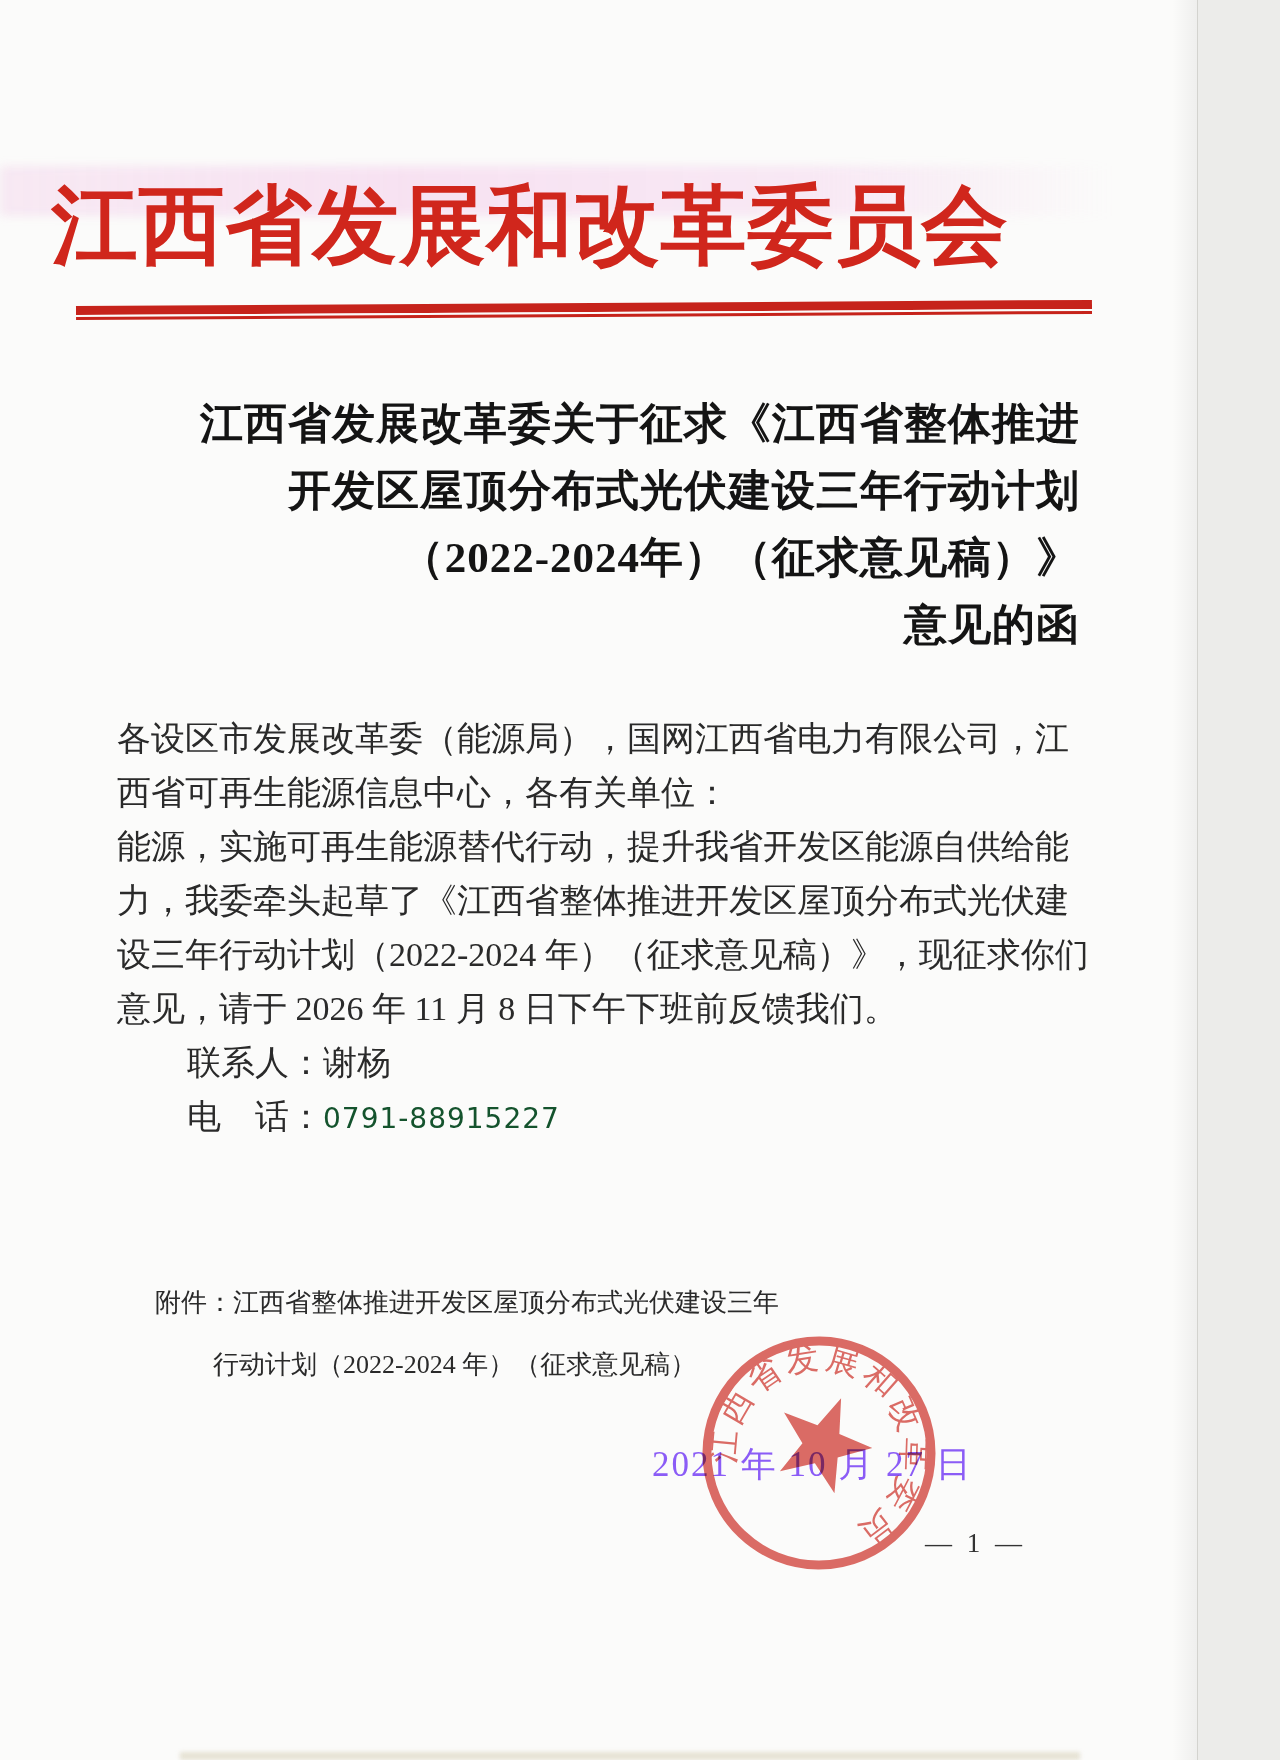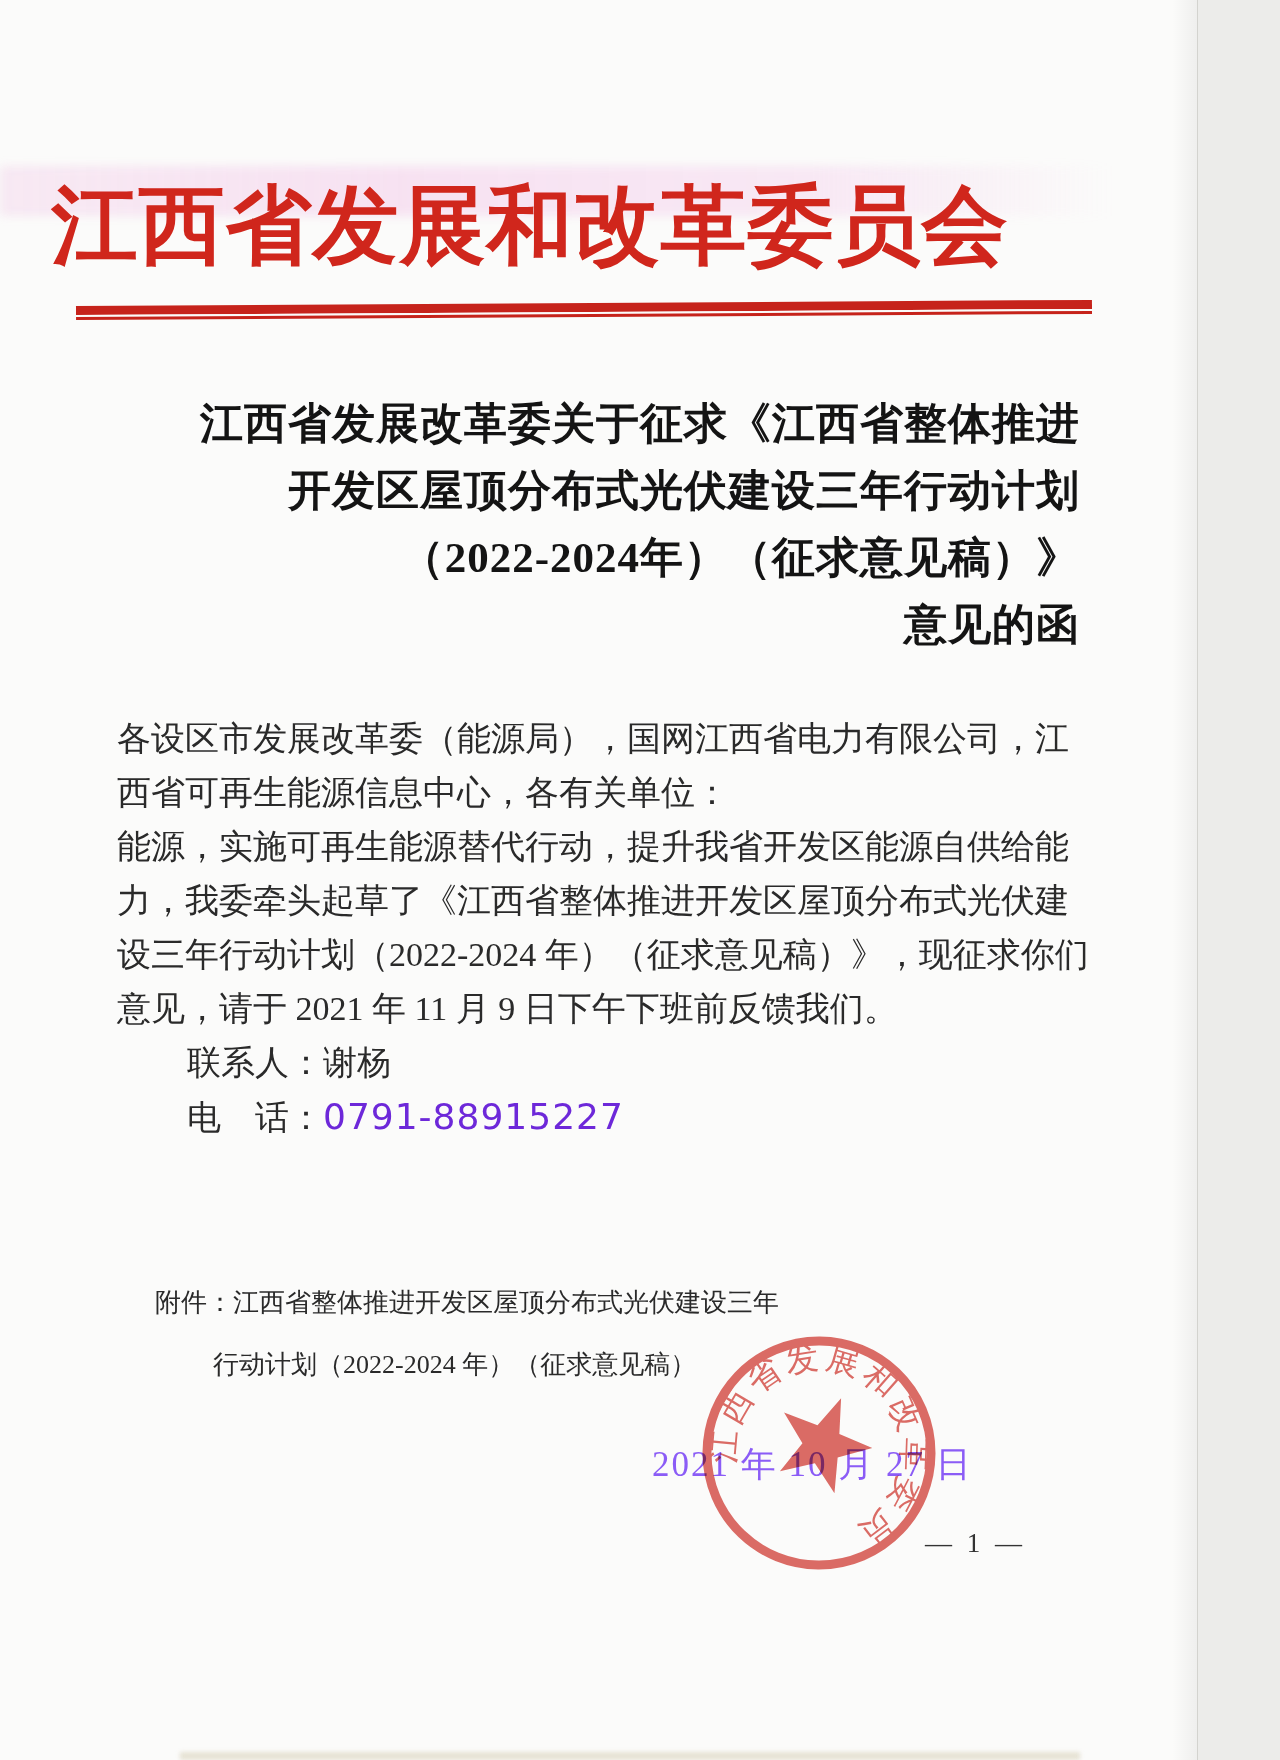--- a/index.html
+++ b/index.html
@@ -55,21 +55,21 @@
   }
   
   .body-text{
     position:absolute;top:712px;left:117px;width:960px;
     font-size:34px;line-height:54px;color:#2a2a2a;
     white-space:nowrap;
   }
   .body-text .indent{padding-left:70px;}
   .phone-number{
     font-family:"DejaVu Sans","Liberation Sans",sans-serif;
-    font-size:36px;letter-spacing:1px;color:#6d28d9;
+    font-size:28px;letter-spacing:1px;color:#14532d;
   }
   
   .attachment{
     position:absolute;top:1272px;left:155px;
     font-size:26px;line-height:62px;color:#2a2a2a;white-space:nowrap;
   }
   .attachment .att-line2{margin-left:58px;}
   
   .doc-date{
     position:absolute;top:1441px;left:652px;
@@ -112,21 +112,21 @@
     <div>（2022-2024年）（征求意见稿）》</div>
     <div>意见的函</div>
   </div>
 
   <div class="body-text">
     <div>各设区市发展改革委（能源局），国网江西省电力有限公司，江</div>
     <div>西省可再生能源信息中心，各有关单位：</div>
     <div>能源，实施可再生能源替代行动，提升我省开发区能源自供给能</div>
     <div>力，我委牵头起草了《江西省整体推进开发区屋顶分布式光伏建</div>
     <div>设三年行动计划（2022-2024 年）（征求意见稿）》，现征求你们</div>
-    <div>意见，请于 2021 年 11 月 9 日下午下班前反馈我们。</div>
+    <div>意见，请于 2026 年 11 月 8 日下午下班前反馈我们。</div>
     <div class="indent">联系人：谢杨</div>
     <div class="indent">
       <span>电　话：</span><span class="phone-number">0791-88915227</span>
     </div>
   </div>
 
   <div class="attachment">
     <div>附件：江西省整体推进开发区屋顶分布式光伏建设三年</div>
     <div class="att-line2">行动计划（2022-2024 年）（征求意见稿）</div>
   </div>

